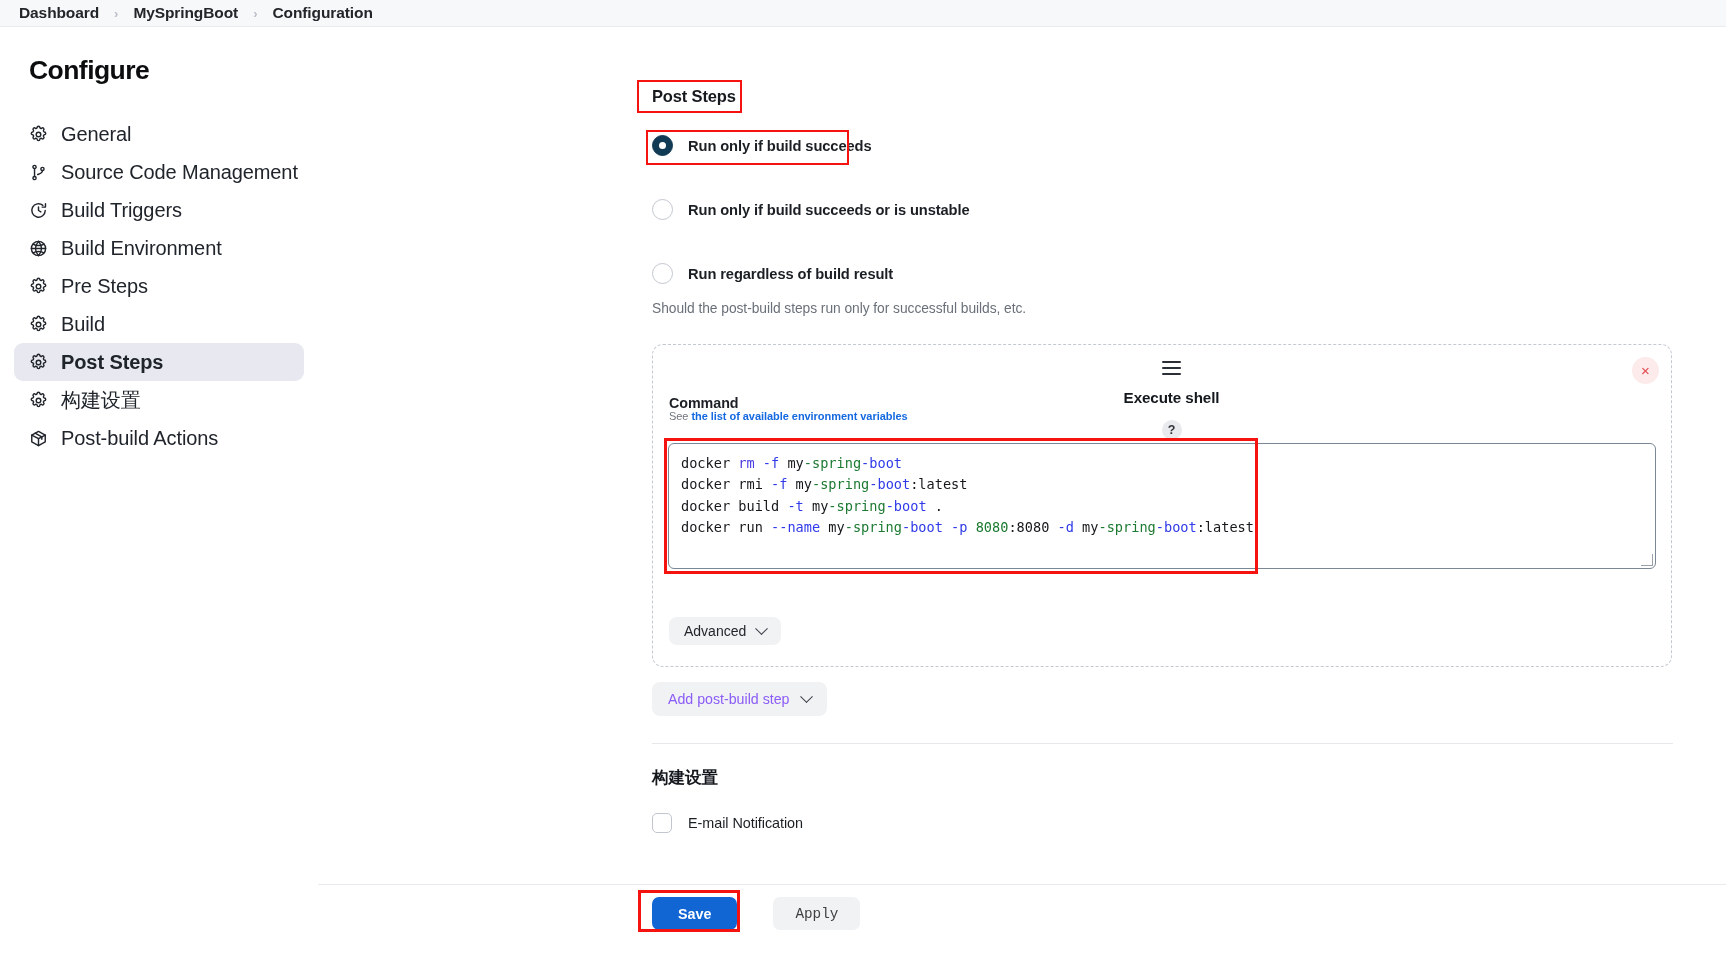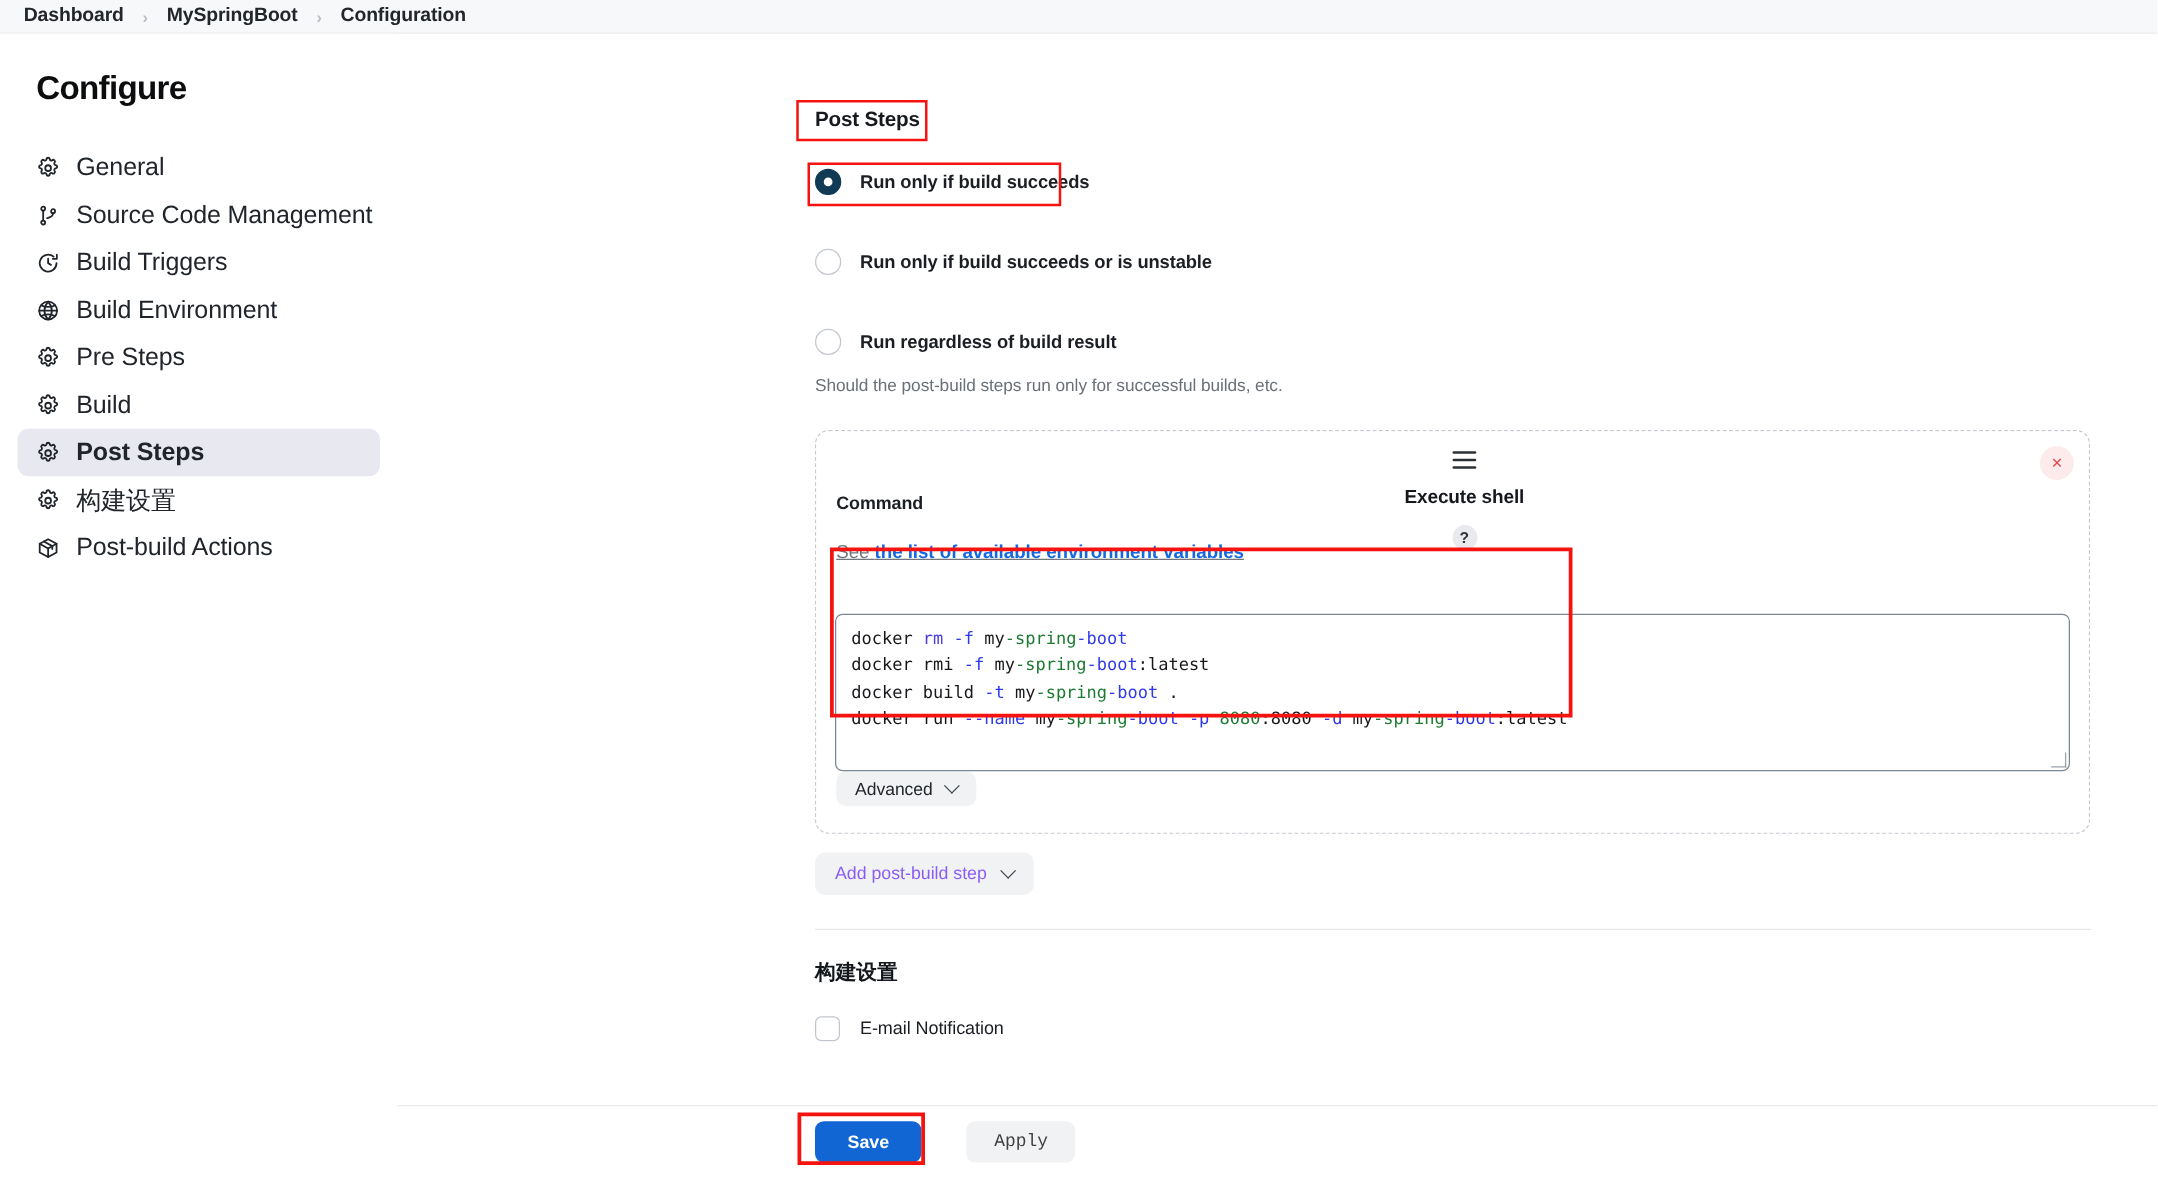--- a/index.html
+++ b/index.html
@@ -225,25 +225,24 @@
   #command-label {
     position: absolute;
     left: 16px; top: 50px;
     font-size: 14.3px;
     font-weight: 600;
     color: #1b1f24;
     letter-spacing: -0.05px;
   }
   #env-help {
     position: absolute;
-    left: 16px; top: 88px;
-    font-size: 15px;
+    left: 16px; top: 65px;
+    font-size: 11px;
     color: #70767e;
     letter-spacing: -0.05px;
-    text-decoration: underline;
   }
   #env-help a {
     color: #1569e0;
     text-decoration: none;
     font-weight: 600;
   }
 
   
   #textarea-hilite {
     position: absolute;
@@ -256,21 +255,20 @@
   #code-box {
     position: absolute;
     left: 350px; top: 416px;
     width: 988px; height: 126px;
     border: 1.4px solid #7b8794;
     border-radius: 6px;
     background: #ffffff;
     padding: 9px 12px;
     overflow: hidden;
     cursor: text;
-    margin-top: 48px;
   }
   #code-box::after {
     content: "";
     position: absolute;
     right: 2px; bottom: 2px;
     width: 11px; height: 11px;
     border-right: 1.4px solid #99a1ab;
     border-bottom: 1.4px solid #99a1ab;
   }
   .code-line {

